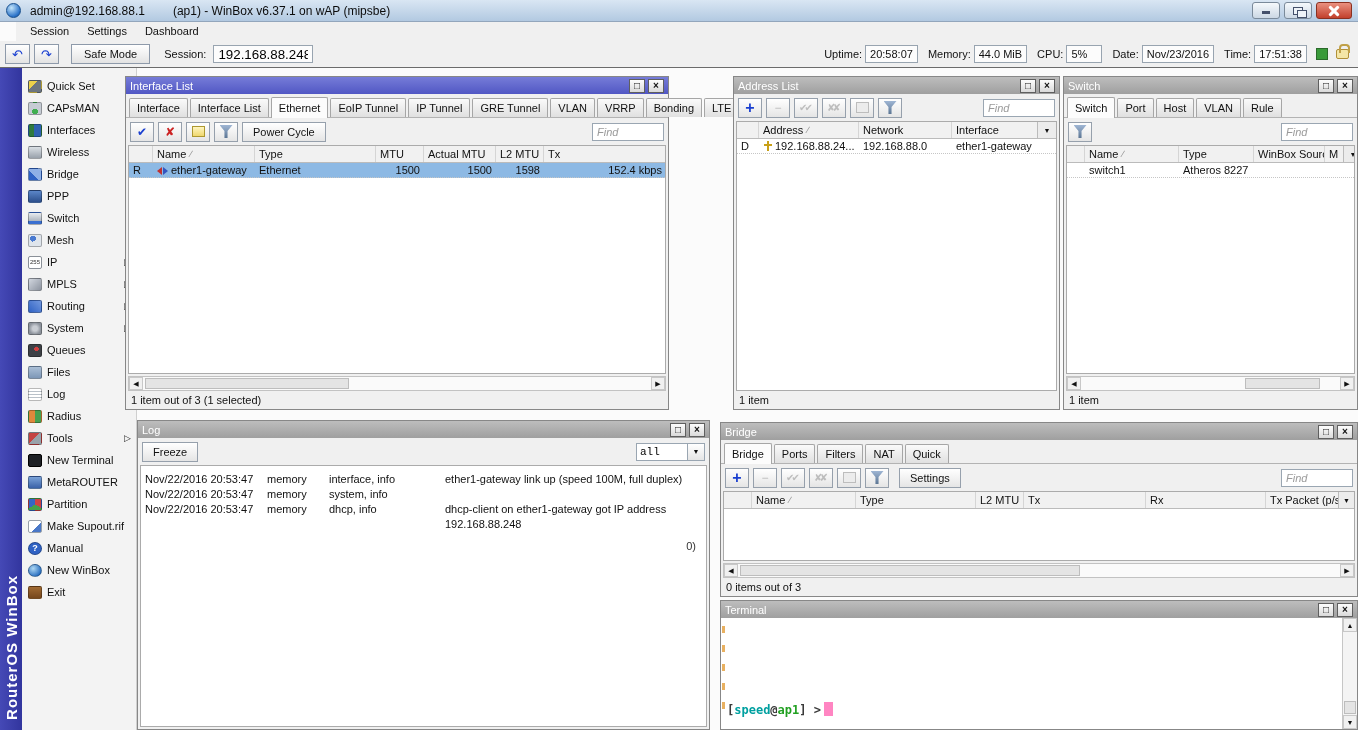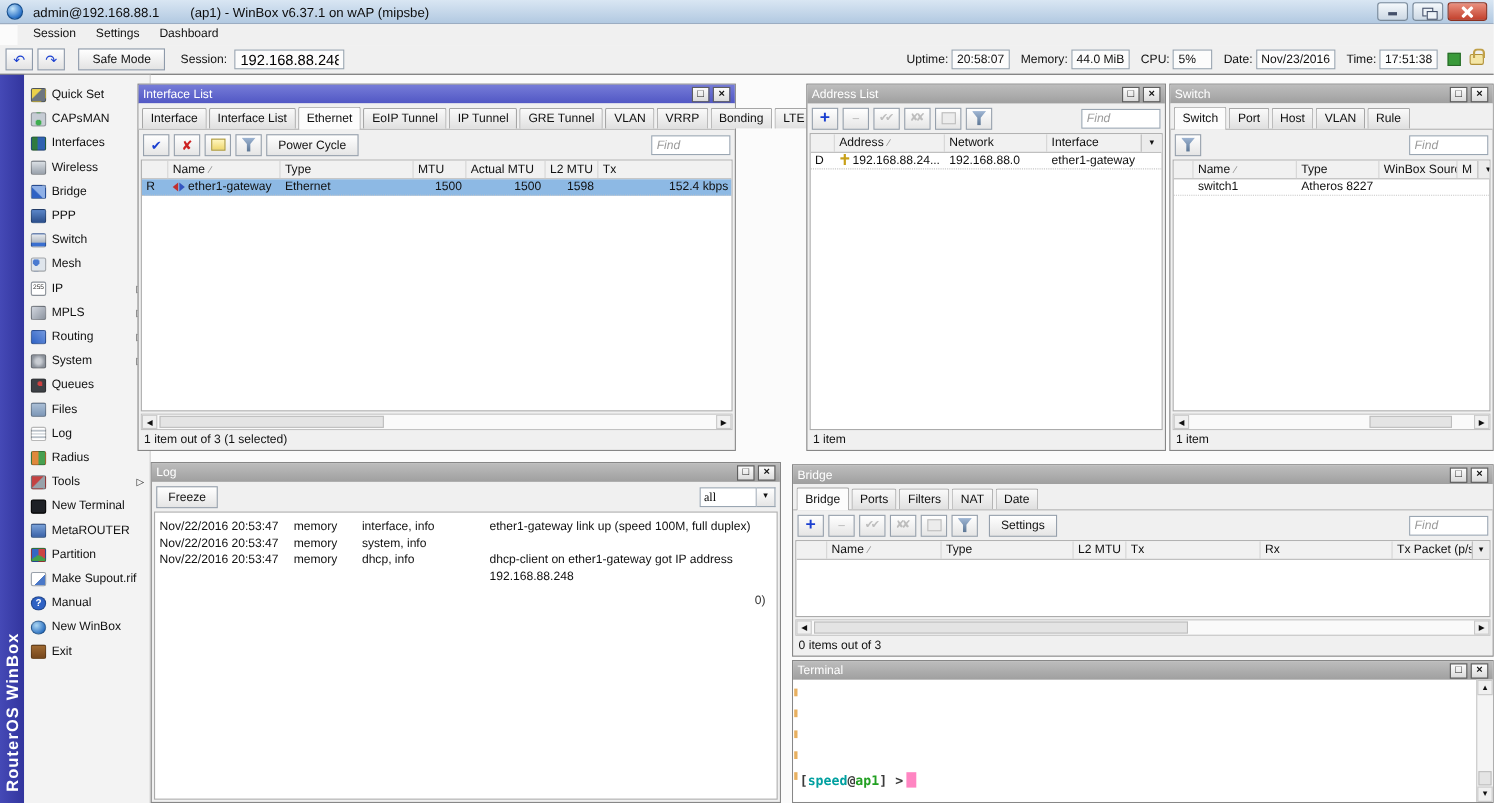--- a/index.html
+++ b/index.html
@@ -131,21 +131,21 @@
   .adico{position:relative;width:10px;height:10px;display:inline-block;margin-right:2px;vertical-align:-1px}
   .adico::before{content:"";position:absolute;left:4px;top:0;width:2px;height:10px;background:#c8a018}
   .adico::after{content:"";position:absolute;left:1px;top:3px;width:8px;height:2px;background:#c8a018}
 
   
   #win-log .grid{padding-top:6px;margin-bottom:2px}
   .logrow{display:flex;line-height:15px;border:none}
   .logrow .gc{white-space:pre-line}
   .log-overflow{position:absolute;right:10px;top:74px;color:#333}
   .combo{margin-left:auto;display:flex}
-  .combo input{width:52px;height:18px;border:1px solid #9aa6b2;padding:0 3px;font-family:Liberation Serif, serif;font-size:11px;background:#fff}
+  .combo input{width:52px;height:18px;border:1px solid #9aa6b2;padding:0 3px;font-family:Liberation Mono, monospace;font-size:11px;background:#fff}
   .ddb{width:17px;height:18px;border:1px solid #9aa6b2;border-left:none;background:linear-gradient(#fff,#e5e5e5);font-size:7px;display:flex;align-items:center;justify-content:center;flex-direction:column;line-height:5px}
 
   
   .tbody{flex:1;background:#fff;position:relative}
   .vscroll{position:absolute;right:0;top:0;bottom:0;width:15px;background:#f4f4f4;border-left:1px solid #c6c6c6}
   .vsa{position:absolute;left:0;right:0;height:14px;background:#f0f0f0;border:1px solid #c8c8c8;display:flex;align-items:center;justify-content:center;font-size:7px}
   .vsa.up{top:0}.vsa.down{bottom:0}
   .vthumb{position:absolute;left:1px;right:1px;height:13px;bottom:15px;background:#e4e4e4;border:1px solid #bdbdbd}
   .prompt{position:absolute;left:6px;bottom:12px;font-family:"DejaVu Sans Mono",monospace;font-size:12px;font-weight:bold;white-space:pre}
   .p-user{color:#00a0a0}.p-host{color:#22a022}.p-dim{color:#3a3a3a}
@@ -534,21 +534,21 @@
     <span class="wbtns">
       <span class="wb">□</span>
       <span class="wb">×</span>
     </span>
   </div>
   <div class="tabsrow">
     <span class="tab on">Bridge</span>
     <span class="tab">Ports</span>
     <span class="tab">Filters</span>
     <span class="tab">NAT</span>
-    <span class="tab">Date</span>
+    <span class="tab">Quick</span>
   </div>
   <div class="wtb">
     <span class="ib">
         <span class="g blue plusg">+</span>
       </span>
     <span class="ib">
         <span class="g gray">−</span>
       </span>
     <span class="ib">
         <span class="g gray dd2">✔✔</span>

